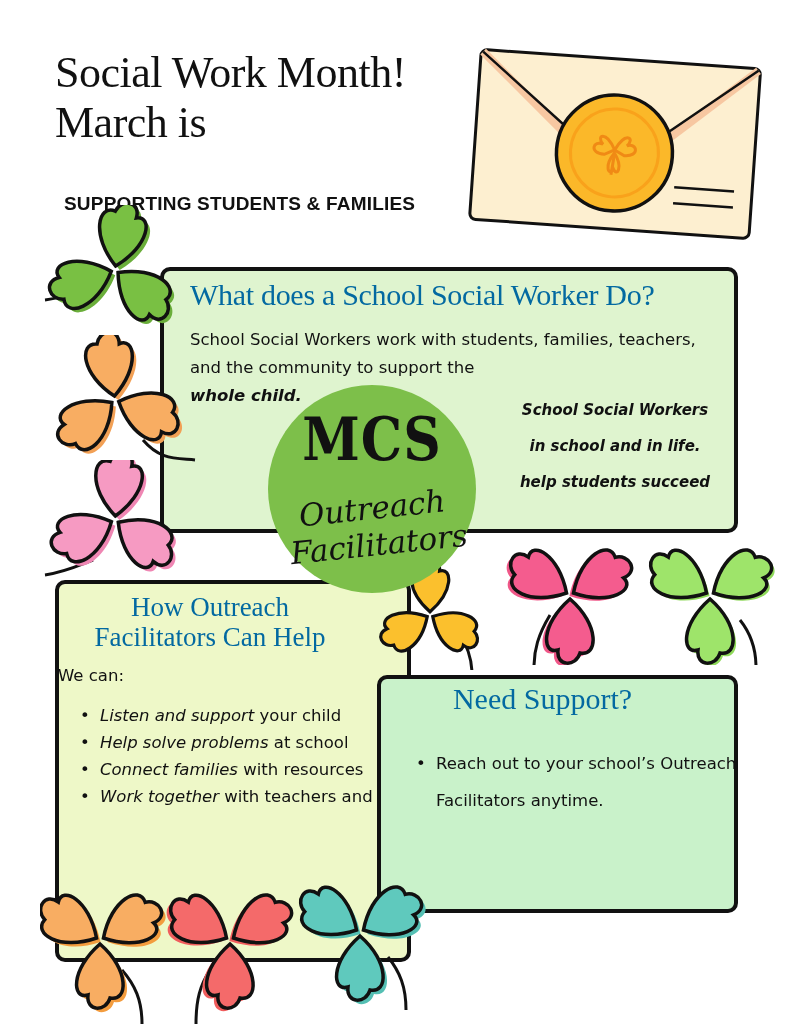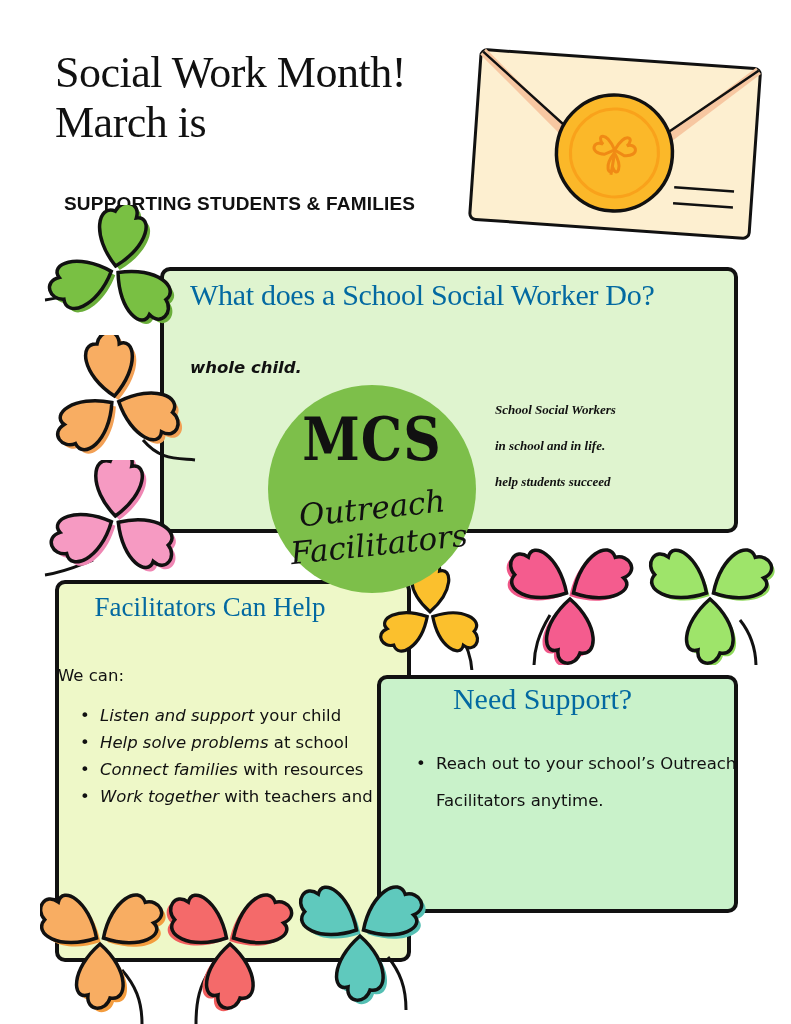--- a/index.html
+++ b/index.html
@@ -8,21 +8,21 @@
   .title{left:55px;top:48px;font-family:"Liberation Serif",serif;font-size:44px;line-height:50px;letter-spacing:-0.5px;color:#111;}
   .subtitle{left:64px;top:165px;font-family:"Liberation Sans",sans-serif;font-weight:bold;font-size:19px;letter-spacing:0.2px;margin-top:28px;}
   .box{position:absolute;border:4px solid #111;border-radius:10px;box-sizing:border-box;}
   .box1{left:160px;top:267px;width:578px;height:266px;background:#dff4cf;}
   .box2{left:55px;top:580px;width:356px;height:382px;background:#eef8c8;}
   .box3{left:377px;top:675px;width:361px;height:238px;background:#c9f2ca;}
   .h-serif{font-family:"Liberation Serif",serif;color:#0369a1;}
   .b1-title{left:190px;top:278px;font-size:30px;white-space:nowrap;letter-spacing:-0.3px;}
   .b1-text{left:190px;top:326px;width:540px;font-size:16.5px;line-height:28px;}
   .b1-text b{font-style:italic;}
-  .b1-callout{left:495px;top:392px;width:240px;text-align:left;font-weight:bold;font-style:italic;font-size:13px;line-height:36px;font-family:Liberation Serif, serif;}
+  .b1-callout{left:495px;top:392px;width:240px;text-align:center;font-weight:bold;font-style:italic;font-size:15px;line-height:36px;}
   .circle{left:268px;top:385px;width:208px;height:208px;border-radius:50%;background:#7dbf4a;}
   .mcs{left:268px;top:408px;width:208px;text-align:center;font-family:"DejaVu Serif",serif;font-weight:bold;font-size:52px;letter-spacing:1px;transform:scaleY(1.15);}
   .script{width:208px;text-align:center;font-family:"DejaVu Serif",serif;font-style:italic;font-size:31px;line-height:36px;color:#111;}
   .script1{left:268px;top:490px;transform:rotate(-6deg);}
   .script2{left:275px;top:526px;transform:rotate(-6deg);}
   .b2-title{left:60px;top:592px;width:300px;text-align:center;font-size:27px;line-height:30px;}
   .b2-intro{left:58px;top:666px;font-size:16.5px;}
   ul.list{margin:12px;padding-left:26px;list-style:none;}
   ul.list li{position:relative;}
   ul.list li::before{content:"•";position:absolute;left:-20px;}
@@ -56,31 +56,32 @@
       <path d="M160 105 C170 85,180 92,172 100 C182 96,186 110,170 110 Z"></path>
       <path d="M160 108 C150 122,156 132,160 124 C164 132,170 122,160 108 Z"></path>
       <path d="M160 110 L158 130"></path>
     </g>
   </g>
 </svg>
 
 <div class="box box1"></div>
 <div class="abs h-serif b1-title">What does a School Social Worker Do?</div>
 <div class="abs b1-text">
-  <br>
+  <span>School Social Workers work with students, families, teachers, and the community to support the</span><br>
   <b>whole child.</b>
 </div>
 <div class="abs b1-callout">
   <div>School Social Workers</div>
   <div>in school and in life.</div>
   <div>help students succeed</div>
 </div>
 
 <div class="box box2"></div>
 <div class="abs h-serif b2-title">
+  <div>How Outreach</div>
   <div>Facilitators Can Help</div>
 </div>
 <div class="abs b2-intro">We can:</div>
 <ul class="abs list b2-list">
   <li><em>Listen and support</em><span> your child</span></li>
   <li><em>Help solve problems</em><span> at school</span></li>
   <li><em>Connect families</em><span> with resources</span></li>
   <li><em>Work together</em><span> with teachers and staff</span></li>
 </ul>
 

